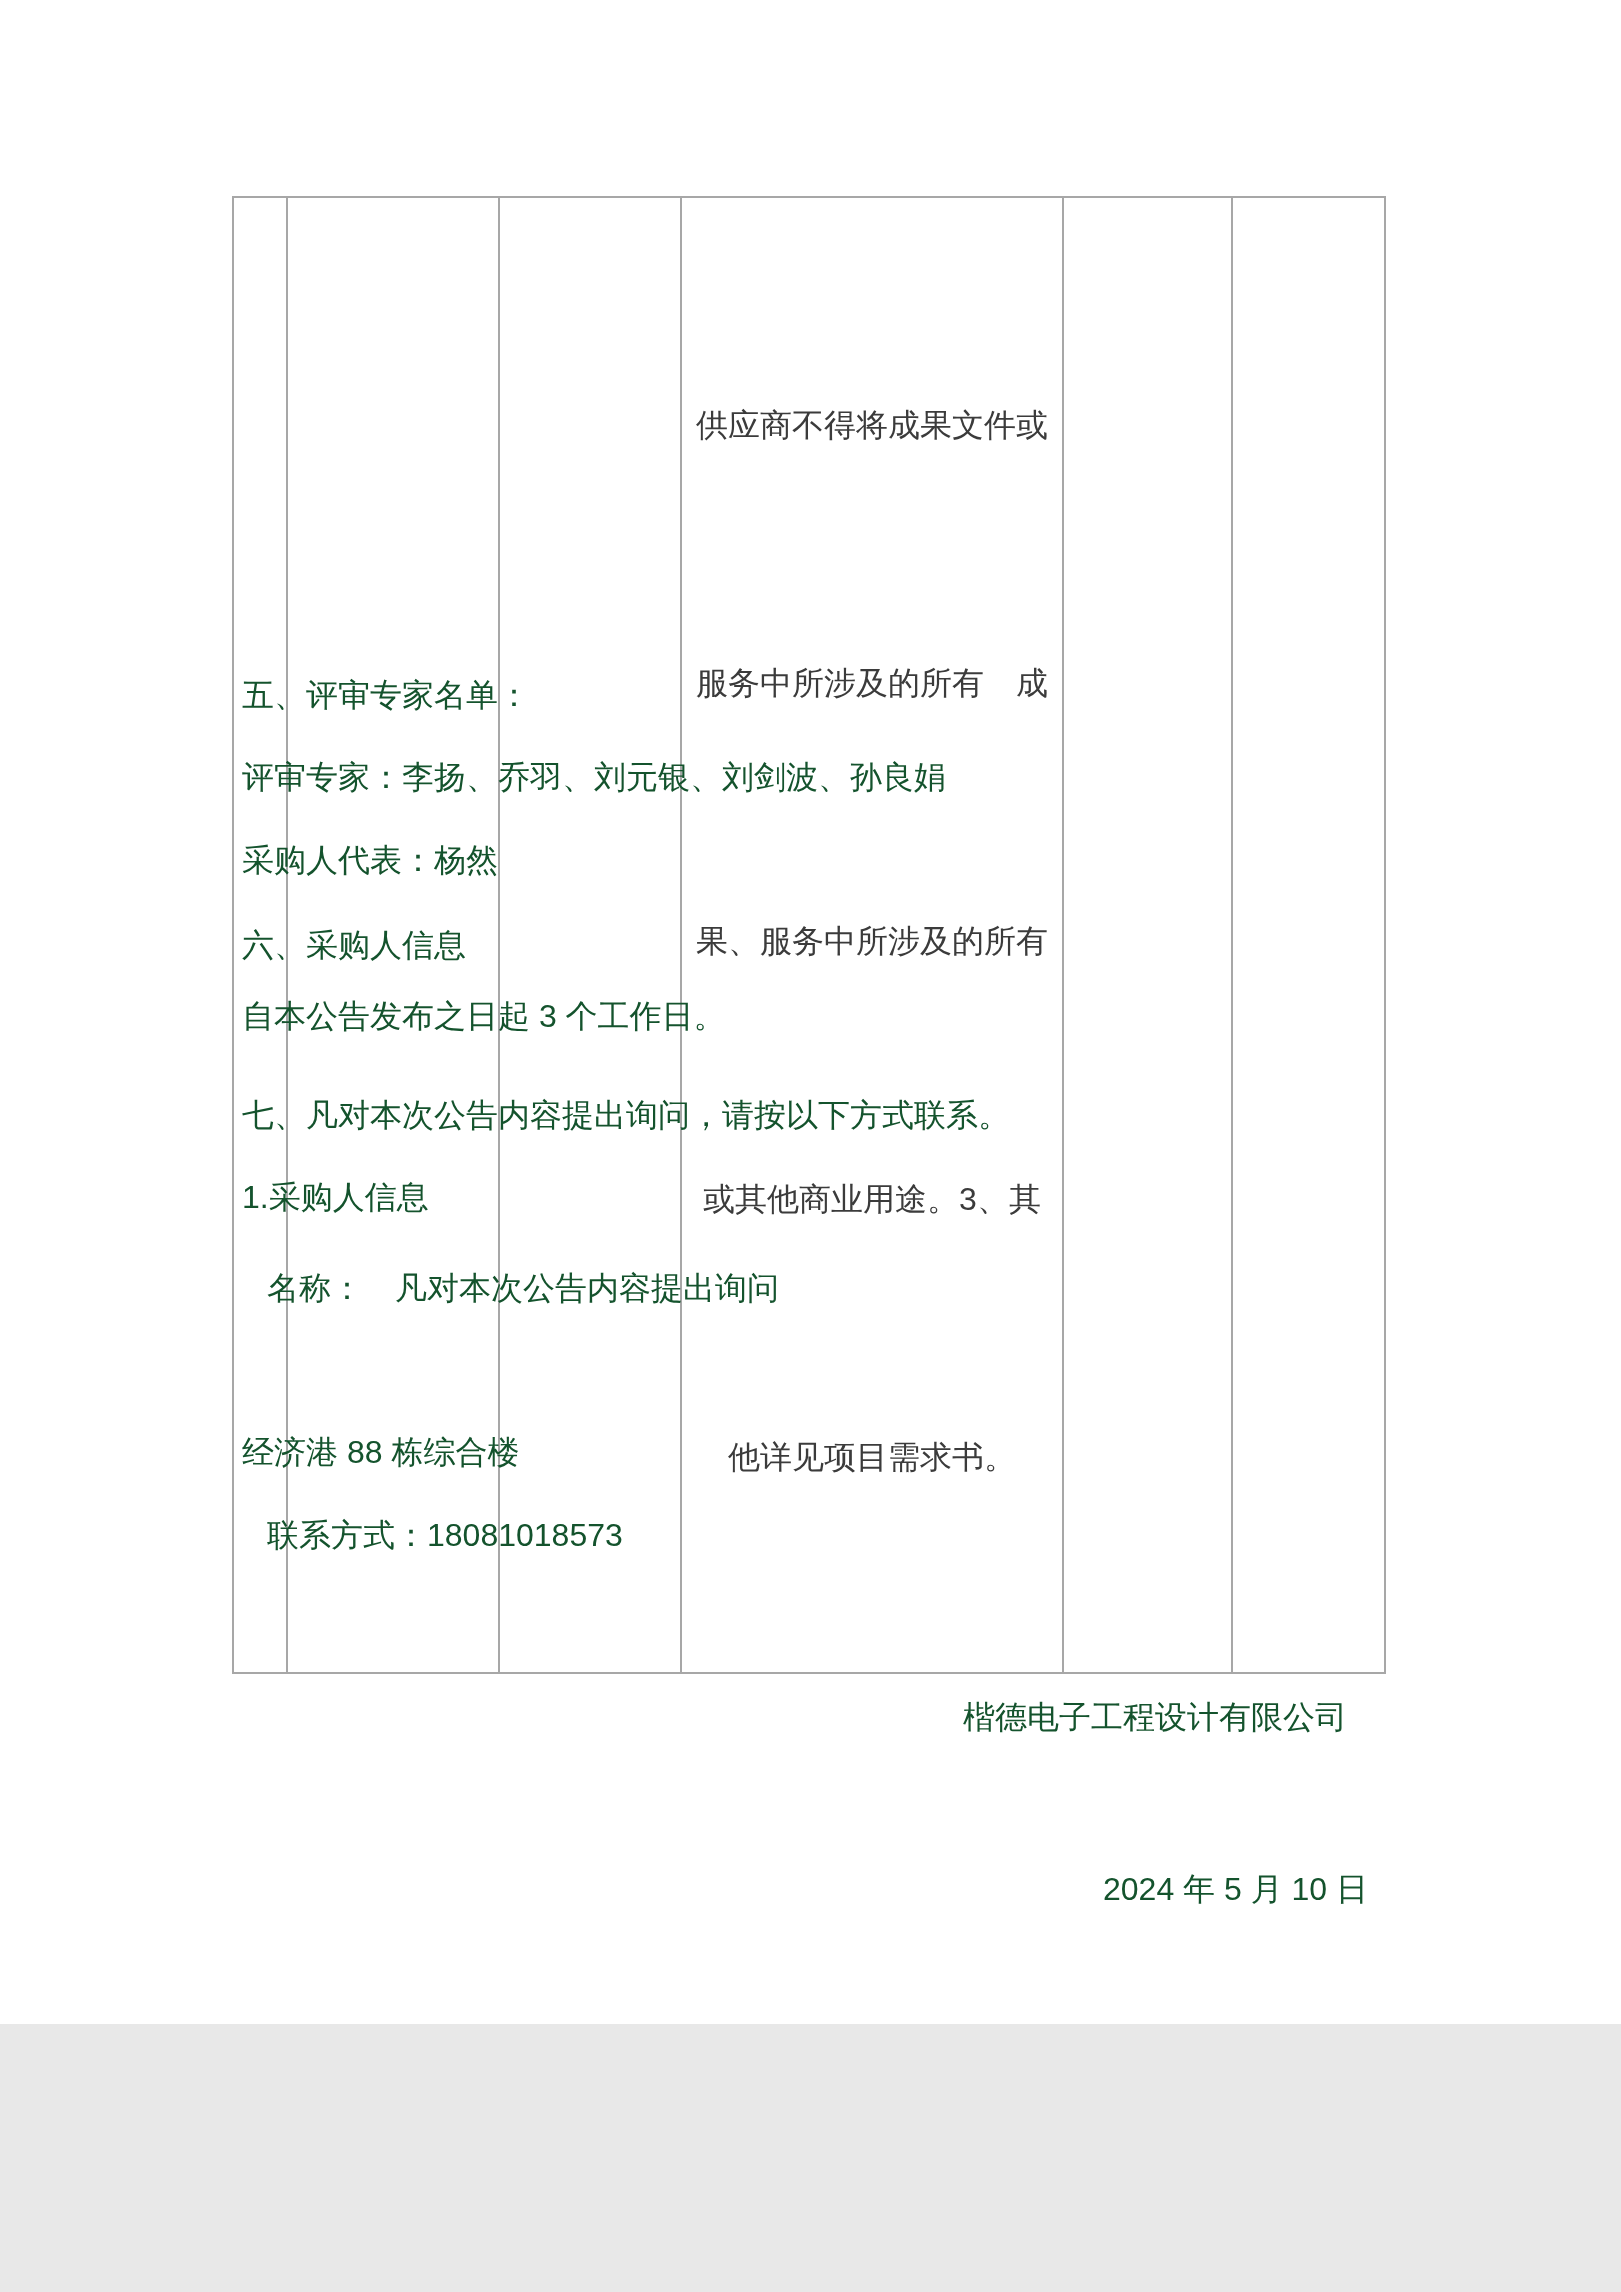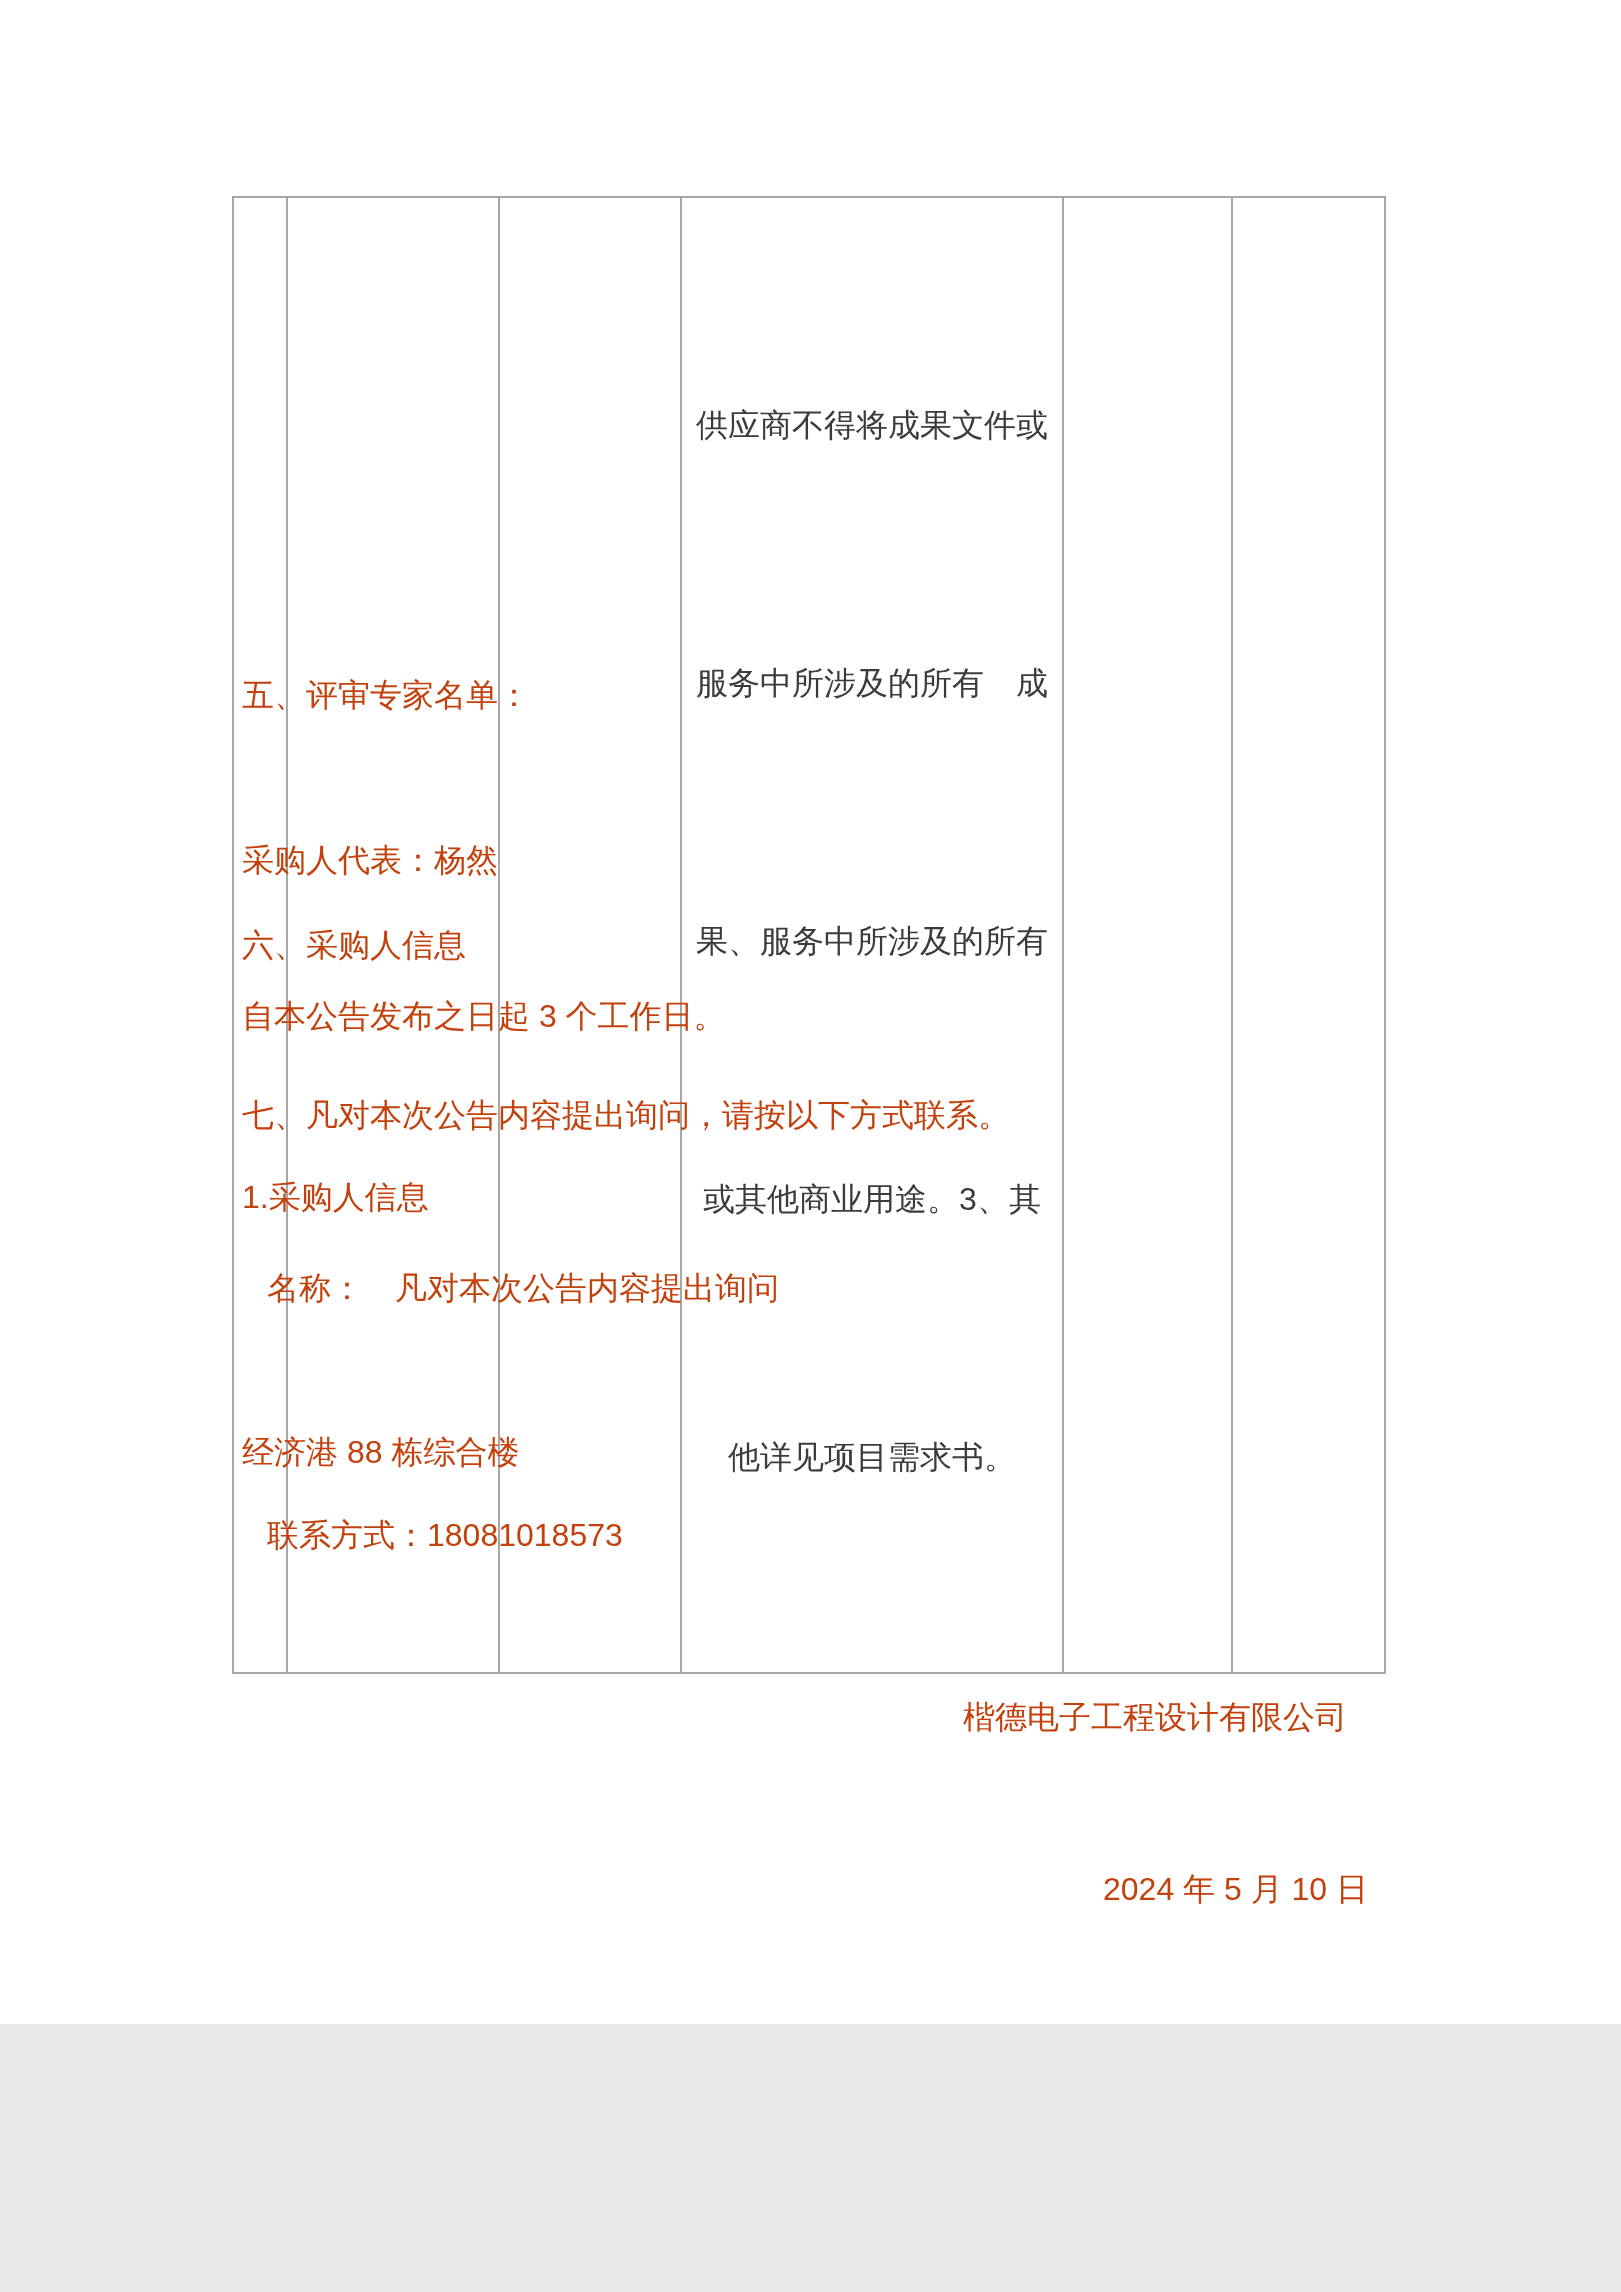--- a/index.html
+++ b/index.html
@@ -32,21 +32,21 @@
     color:#3b3b3b;
     white-space:pre;
   }
   
   .line{
     position:absolute;
     left:242px;
     font-size:32px;
     line-height:33px;
     white-space:pre;
-    color:#c2410c;
+    color:#14532d;
   }
   .line.indent{left:267px;}
   .sig{left:963px;}
   .date{left:1103px;margin-top:44px;}
 </style>
 </head>
 <body>
 
 <div class="page">
 
@@ -71,20 +71,21 @@
         <div>或其他商业用途。3、其</div>
         <div>他详见项目需求书。</div>
       </td>
       <td></td>
       <td></td>
     </tr>
   </tbody>
     </table>
 
   <div class="line" style="top:679px">五、评审专家名单：</div>
+  <div class="line" style="top:761px">评审专家：李扬、乔羽、刘元银、刘剑波、孙良娟</div>
   <div class="line" style="top:844px">采购人代表：杨然</div>
   <div class="line" style="top:929px">六、采购人信息</div>
   <div class="line" style="top:1000px">自本公告发布之日起 3 个工作日。</div>
   <div class="line" style="top:1099px">七、凡对本次公告内容提出询问，请按以下方式联系。</div>
   <div class="line" style="top:1181px">1.采购人信息</div>
   <div class="line indent" style="top:1272px">名称：　凡对本次公告内容提出询问</div>
   <div class="line" style="top:1436px">经济港 88 栋综合楼</div>
   <div class="line indent" style="top:1519px">联系方式：18081018573</div>
 
   <div class="line sig" style="top:1701px">楷德电子工程设计有限公司</div>

